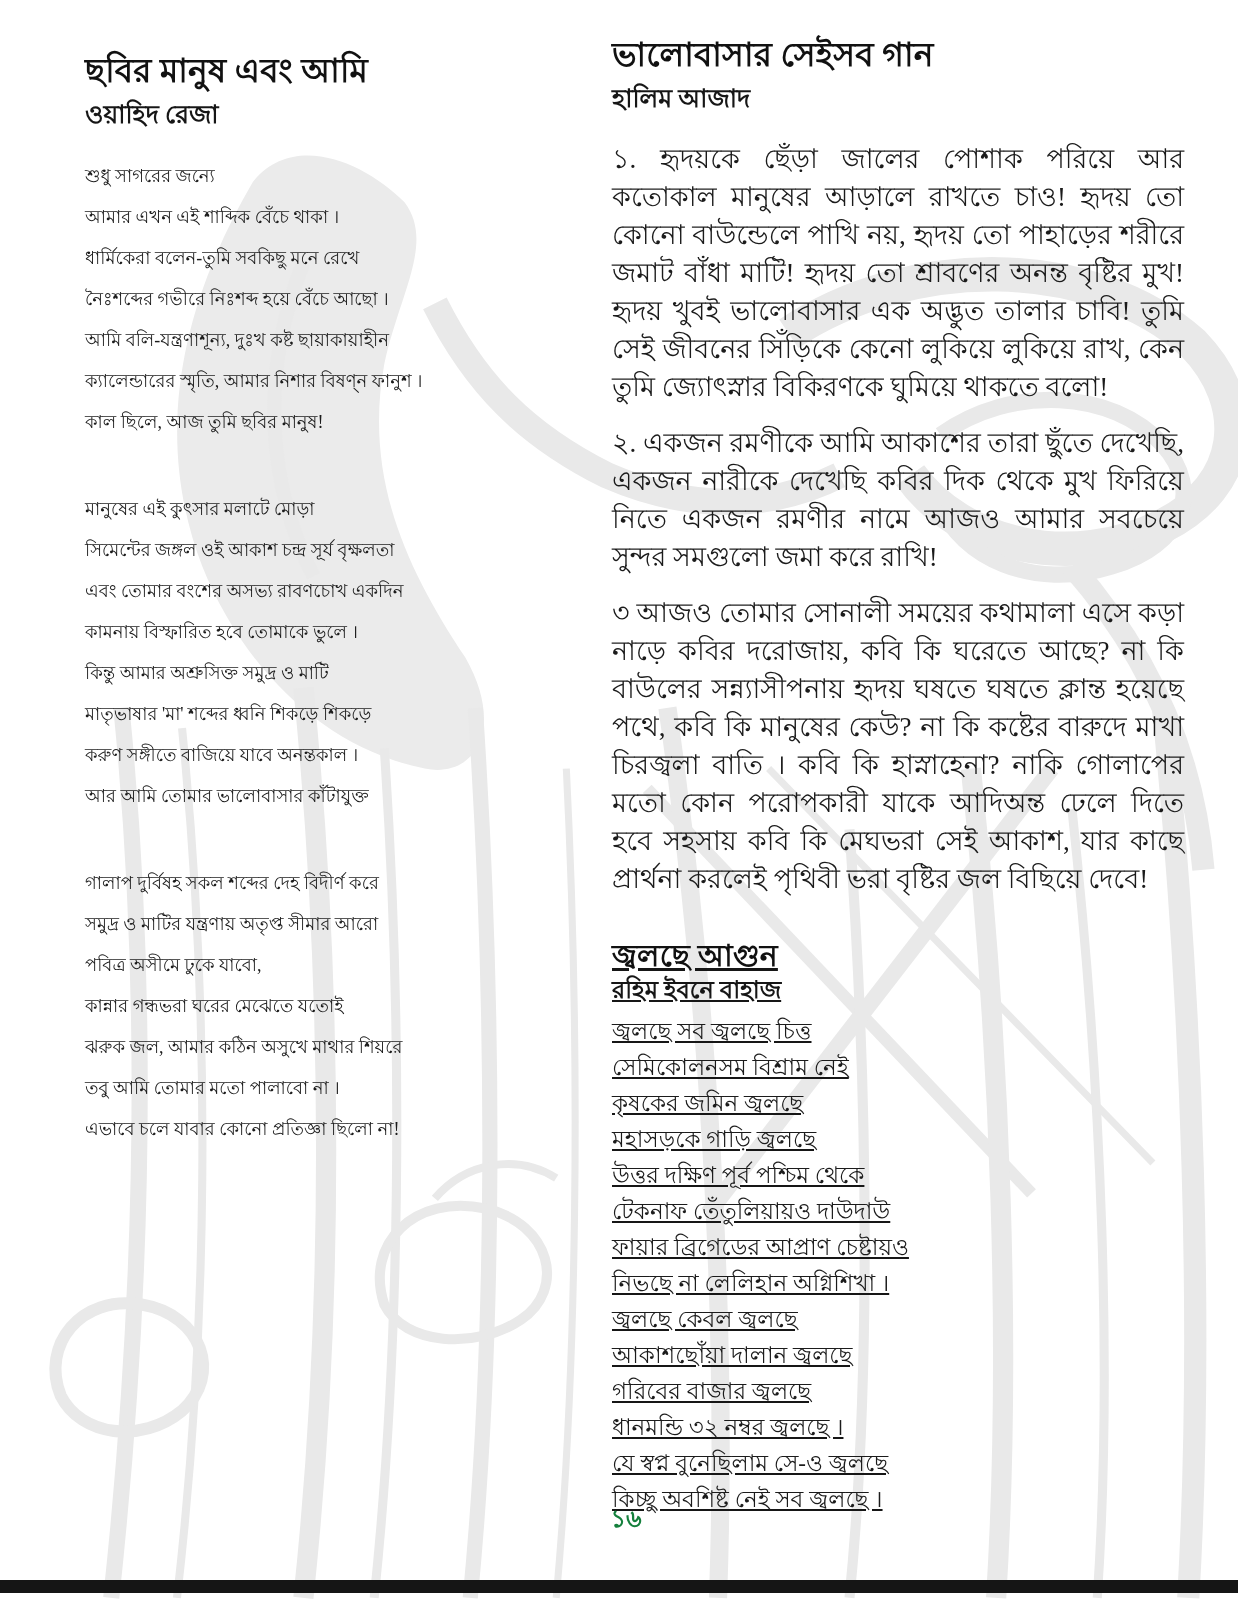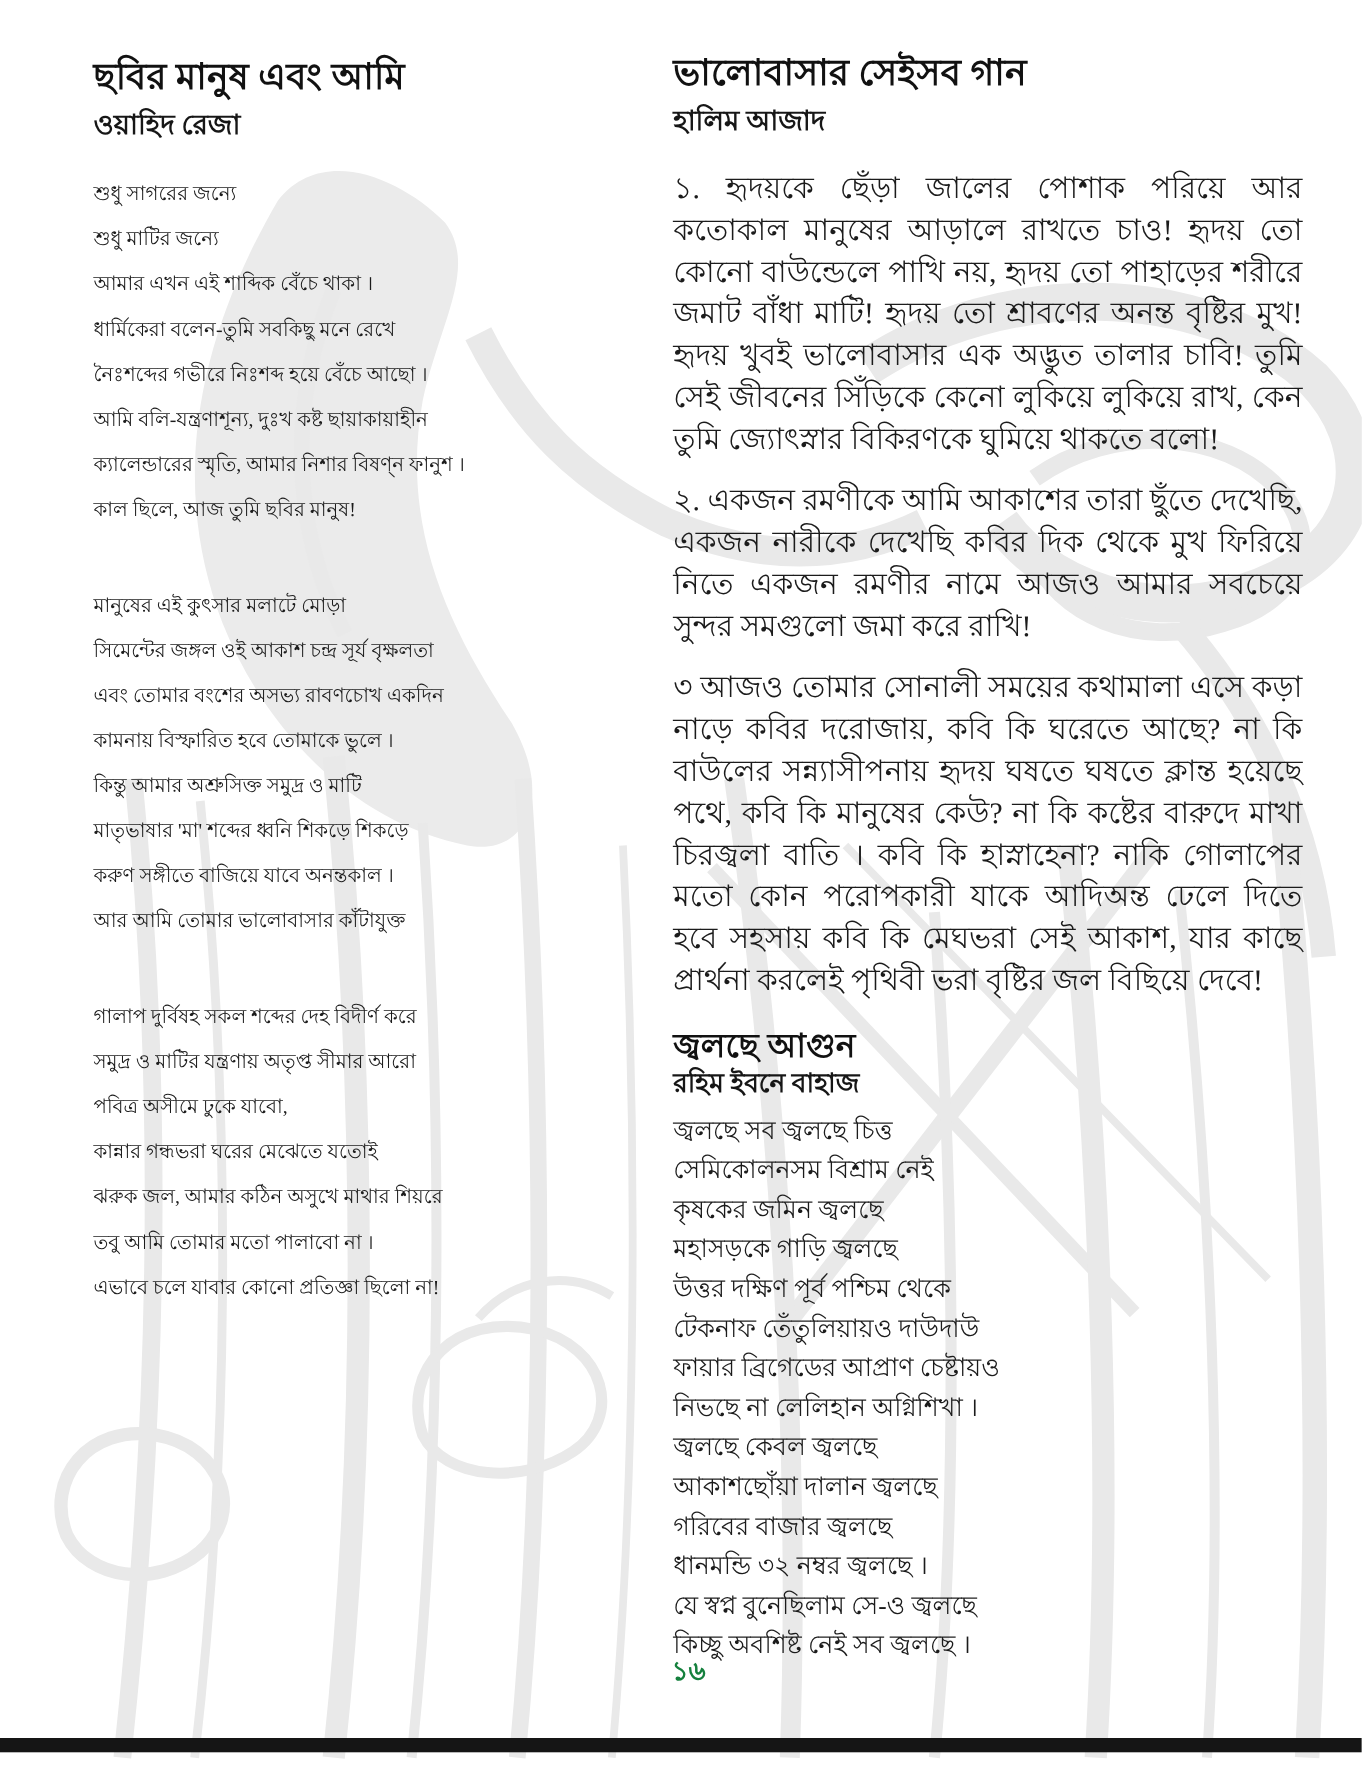--- a/index.html
+++ b/index.html
@@ -10,38 +10,38 @@
     overflow:hidden;
     font-family:"Liberation Serif","DejaVu Sans",serif;
     color:#161616;
     padding-left:14px;
   }
   .watermark{
     position:absolute;inset:0;z-index:0;pointer-events:none;
   }
   .col{position:absolute;z-index:1;}
   .col-left{left:85px;top:52px;width:470px;}
-  .col-right{left:612px;top:48px;width:572px;}
+  .col-right{left:612px;top:36px;width:572px;}
   .poem-title{
     font-size:33px;font-weight:bold;line-height:1.2;margin:0 0 8px 0;
     letter-spacing:0.2px;color:#111;
   }
   .poem-author{
     font-size:25px;font-weight:bold;margin:0 0 26px 0;line-height:1.2;color:#161616;
   }
   .stanza{margin:0 0 46px 0;}
   .stanza:last-child{margin-bottom:0;}
   .pline{
     font-size:18px;line-height:41px;white-space:nowrap;color:#1b1b1b;
   }
   .prose p{
     font-size:27px;line-height:38px;text-align:justify;
     margin:0 0 18px 0;color:#1b1b1b;
   }
-  .poem2{margin-top:24px;}
+  .poem2{margin-top:40px;text-decoration:underline;}
   .poem2 .poem-title{font-size:30px;margin:0 0 2px 0;}
   .poem2 .poem-author{font-size:24px;margin:0 0 10px 0;}
   .pline2{font-size:23px;line-height:36px;white-space:nowrap;color:#1b1b1b;}
   .page-number{
     position:absolute;left:0;right:0;top:1500px;z-index:1;
     text-align:center;font-size:24px;font-weight:bold;color:#15803d;
   }
   .footer-bar{
     position:absolute;left:0;top:1580px;width:1238px;height:13px;
     background:#151515;z-index:1;
@@ -84,21 +84,20 @@
       <path d="M430 1185 C460 1150 510 1140 550 1165" stroke-width="8"></path>
     </g>
   </svg>
 
   <section class="col col-left">
     <h1 class="poem-title">ছবির মানুষ এবং আমি</h1>
     <h2 class="poem-author">ওয়াহিদ রেজা</h2>
 
     <div class="stanza">
       <div class="pline">শুধু সাগরের জন্যে</div>
-      <div class="pline">শুধু মাটির জন্যে</div>
       <div class="pline">আমার এখন এই শাব্দিক বেঁচে থাকা ।</div>
       <div class="pline">ধার্মিকেরা বলেন-তুমি সবকিছু মনে রেখে</div>
       <div class="pline">নৈঃশব্দের গভীরে নিঃশব্দ হয়ে বেঁচে আছো ।</div>
       <div class="pline">আমি বলি-যন্ত্রণাশূন্য, দুঃখ কষ্ট ছায়াকায়াহীন</div>
       <div class="pline">ক্যালেন্ডারের স্মৃতি, আমার নিশার বিষণ্ন ফানুশ ।</div>
       <div class="pline">কাল ছিলে, আজ তুমি ছবির মানুষ!</div>
     </div>
 
     <div class="stanza">
       <div class="pline">মানুষের এই কুৎসার মলাটে মোড়া</div>

